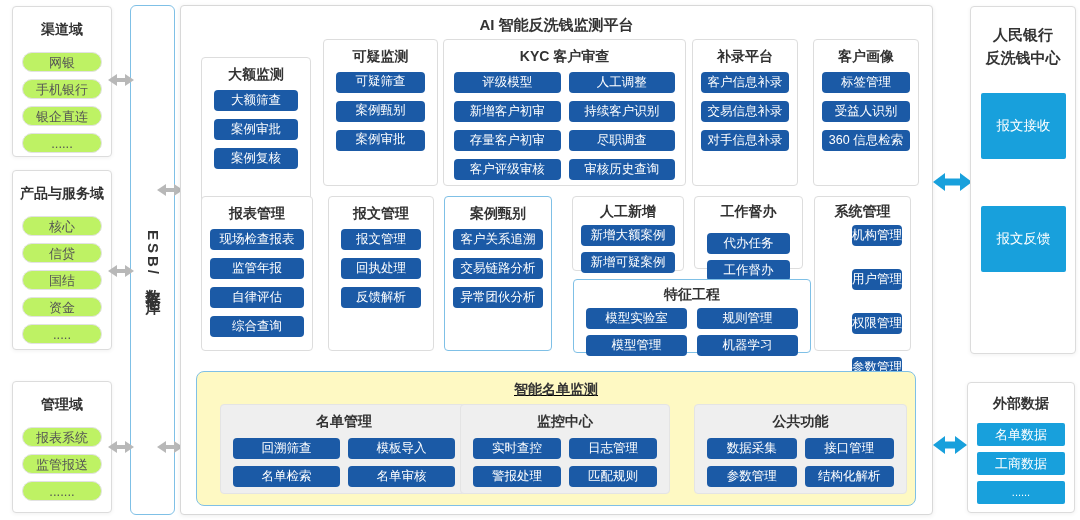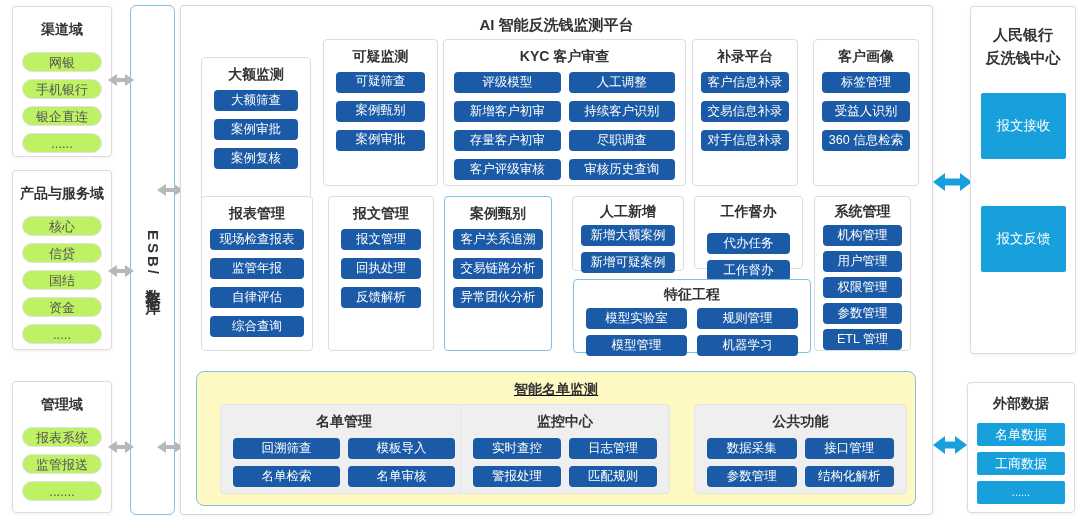--- a/index.html
+++ b/index.html
@@ -76,21 +76,21 @@
     border: 1px solid #ddd;
     border-radius: 4px;
   }
   .module.blue-border { border-color: #7fc0e6; }
   .mod-title {
     font-size: 14px; font-weight: bold; color: #333;
     text-align: center; padding: 8px 0 4px;
   }
   .mod-title.small { padding: 6px 0 4px; }
   .vlist { display: flex; flex-direction: column; gap: 8px; padding: 2px 12px 0; }
-  .vlist.tight { gap: 5px; padding-top: 0; }
+  .vlist.tight { gap: 23px; padding-top: 0; align-items: flex-end; }
   .grid2 { display: grid; grid-template-columns: 1fr 1fr; gap: 8px; padding: 2px 10px 0; }
   .blue-btn {
     background: #1b5aa6;
     color: #fff;
     font-size: 12.5px;
     height: 21px;
     line-height: 21px;
     text-align: center;
     border-radius: 4px;
     overflow: hidden;

